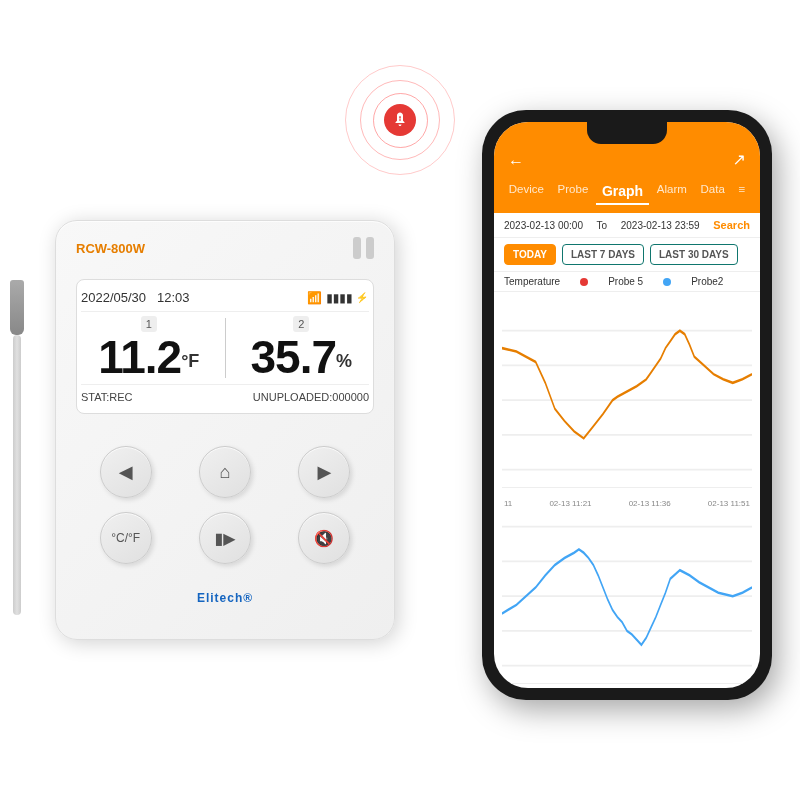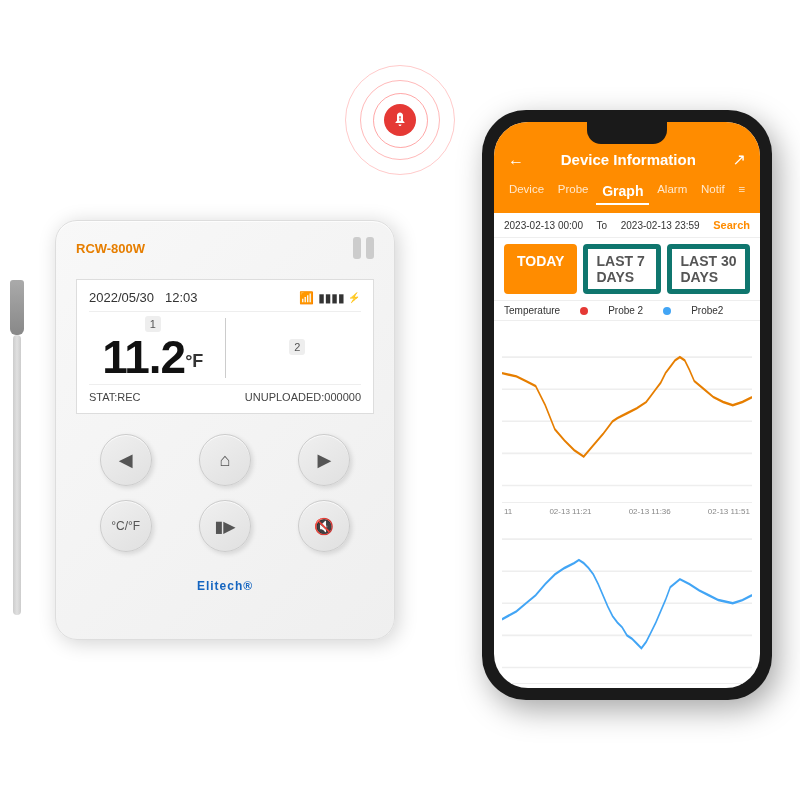--- a/index.html
+++ b/index.html
@@ -134,23 +134,23 @@
       width: 8px;
       height: 22px;
       background: #ccc;
       border-radius: 3px;
     }
 
     .display-screen {
       width: 100%;
       background: #fff;
       border: 1px solid #ddd;
-      border-radius: 0;
-      padding: 10px 12px;
-      margin-bottom: 8px;
+      border-radius: 8px;
+      padding: 10px 4px;
+      margin-bottom: 20px;
     }
 
     .screen-header {
       display: flex;
       justify-content: space-between;
       align-items: center;
       margin-bottom: 6px;
     }
 
     .date-time {
@@ -369,23 +369,23 @@
     .quick-btns {
       display: flex;
       gap: 6px;
       padding: 6px 10px;
       border-bottom: 1px solid #eee;
     }
 
     .quick-btn {
       padding: 4px 8px;
       border-radius: 4px;
-      font-size: 14px;
+      font-size: 10px;
       font-weight: 700;
-      border: 5px solid #0f766e;
+      border: 1px solid #0f766e;
       color: #555;
       background: #fff;
     }
 
     .quick-btn.active {
       background: #ff8c00;
       color: #fff;
       border-color: #ff8c00;
     }
 
@@ -424,21 +424,21 @@
       width: 100%;
       height: 100%;
     }
 
     .x-axis-labels {
       display: flex;
       justify-content: space-between;
       font-size: 8px;
       color: #888;
       padding: 0 2px;
-      margin-top: 1px;
+      margin-top: 8px;
     }
   </style>
 </head>
 <body>
 
 <div class="scene">
 
   <div class="alarm-area">
     <div class="ripple-container">
       <div class="ripple ripple-1"></div>
@@ -486,20 +486,23 @@
         <div class="readings-row">
           <div class="probe-reading">
             <div class="probe-num">1</div>
             <div>
               <span class="reading-value">11.2</span><span class="reading-unit">°F</span>
             </div>
           </div>
           <div class="divider-line"></div>
           <div class="probe-reading">
             <div class="probe-num">2</div>
+            <div>
+              <span class="reading-value">35.7</span><span class="reading-unit">%</span>
+            </div>
           </div>
         </div>
 
         <div class="stat-row">
           <span>STAT:REC</span>
           <span>UNUPLOADED:000000</span>
         </div>
       </div>
 
       <div class="buttons-section">
@@ -521,30 +524,29 @@
     </div>
   </div>
 
   <div class="phone-container">
     <div class="phone-body">
       <div class="phone-notch"></div>
       <div class="phone-screen">
 
         <div class="app-header">
           <span class="app-header-icon">←</span>
-          <span class="app-header-title">Device Information</span>
           <span class="app-header-icon">↗</span>
         </div>
 
         <div class="nav-tabs">
           <div class="nav-tab">Device</div>
           <div class="nav-tab">Probe</div>
           <div class="nav-tab active">Graph</div>
           <div class="nav-tab">Alarm</div>
-          <div class="nav-tab">Notif</div>
+          <div class="nav-tab">Data</div>
           <div class="nav-tab">≡</div>
         </div>
 
         <div class="date-row">
           <span>
             <span>2023-02-13 00:00</span>
           </span>
           <span> To </span>
           <span>
             <span>2023-02-13 23:59</span>
@@ -554,21 +556,21 @@
 
         <div class="quick-btns">
           <div class="quick-btn active">TODAY</div>
           <div class="quick-btn">LAST 7 DAYS</div>
           <div class="quick-btn">LAST 30 DAYS</div>
         </div>
 
         <div class="legend-row">
           <span>Temperature</span>
           <span class="legend-dot" style="background:#e53935;"></span>
-          <span>Probe 2</span>
+          <span>Probe 5</span>
           <span class="legend-dot" style="background:#42a5f5;"></span>
           <span>Probe2</span>
         </div>
 
         <div class="chart-area">
 
           <div class="chart-block">
             <svg class="chart-svg" viewBox="0 0 260 110" preserveAspectRatio="none">
 
               <line x1="0" y1="20" x2="260" y2="20" stroke="#eee" stroke-width="1"></line>

